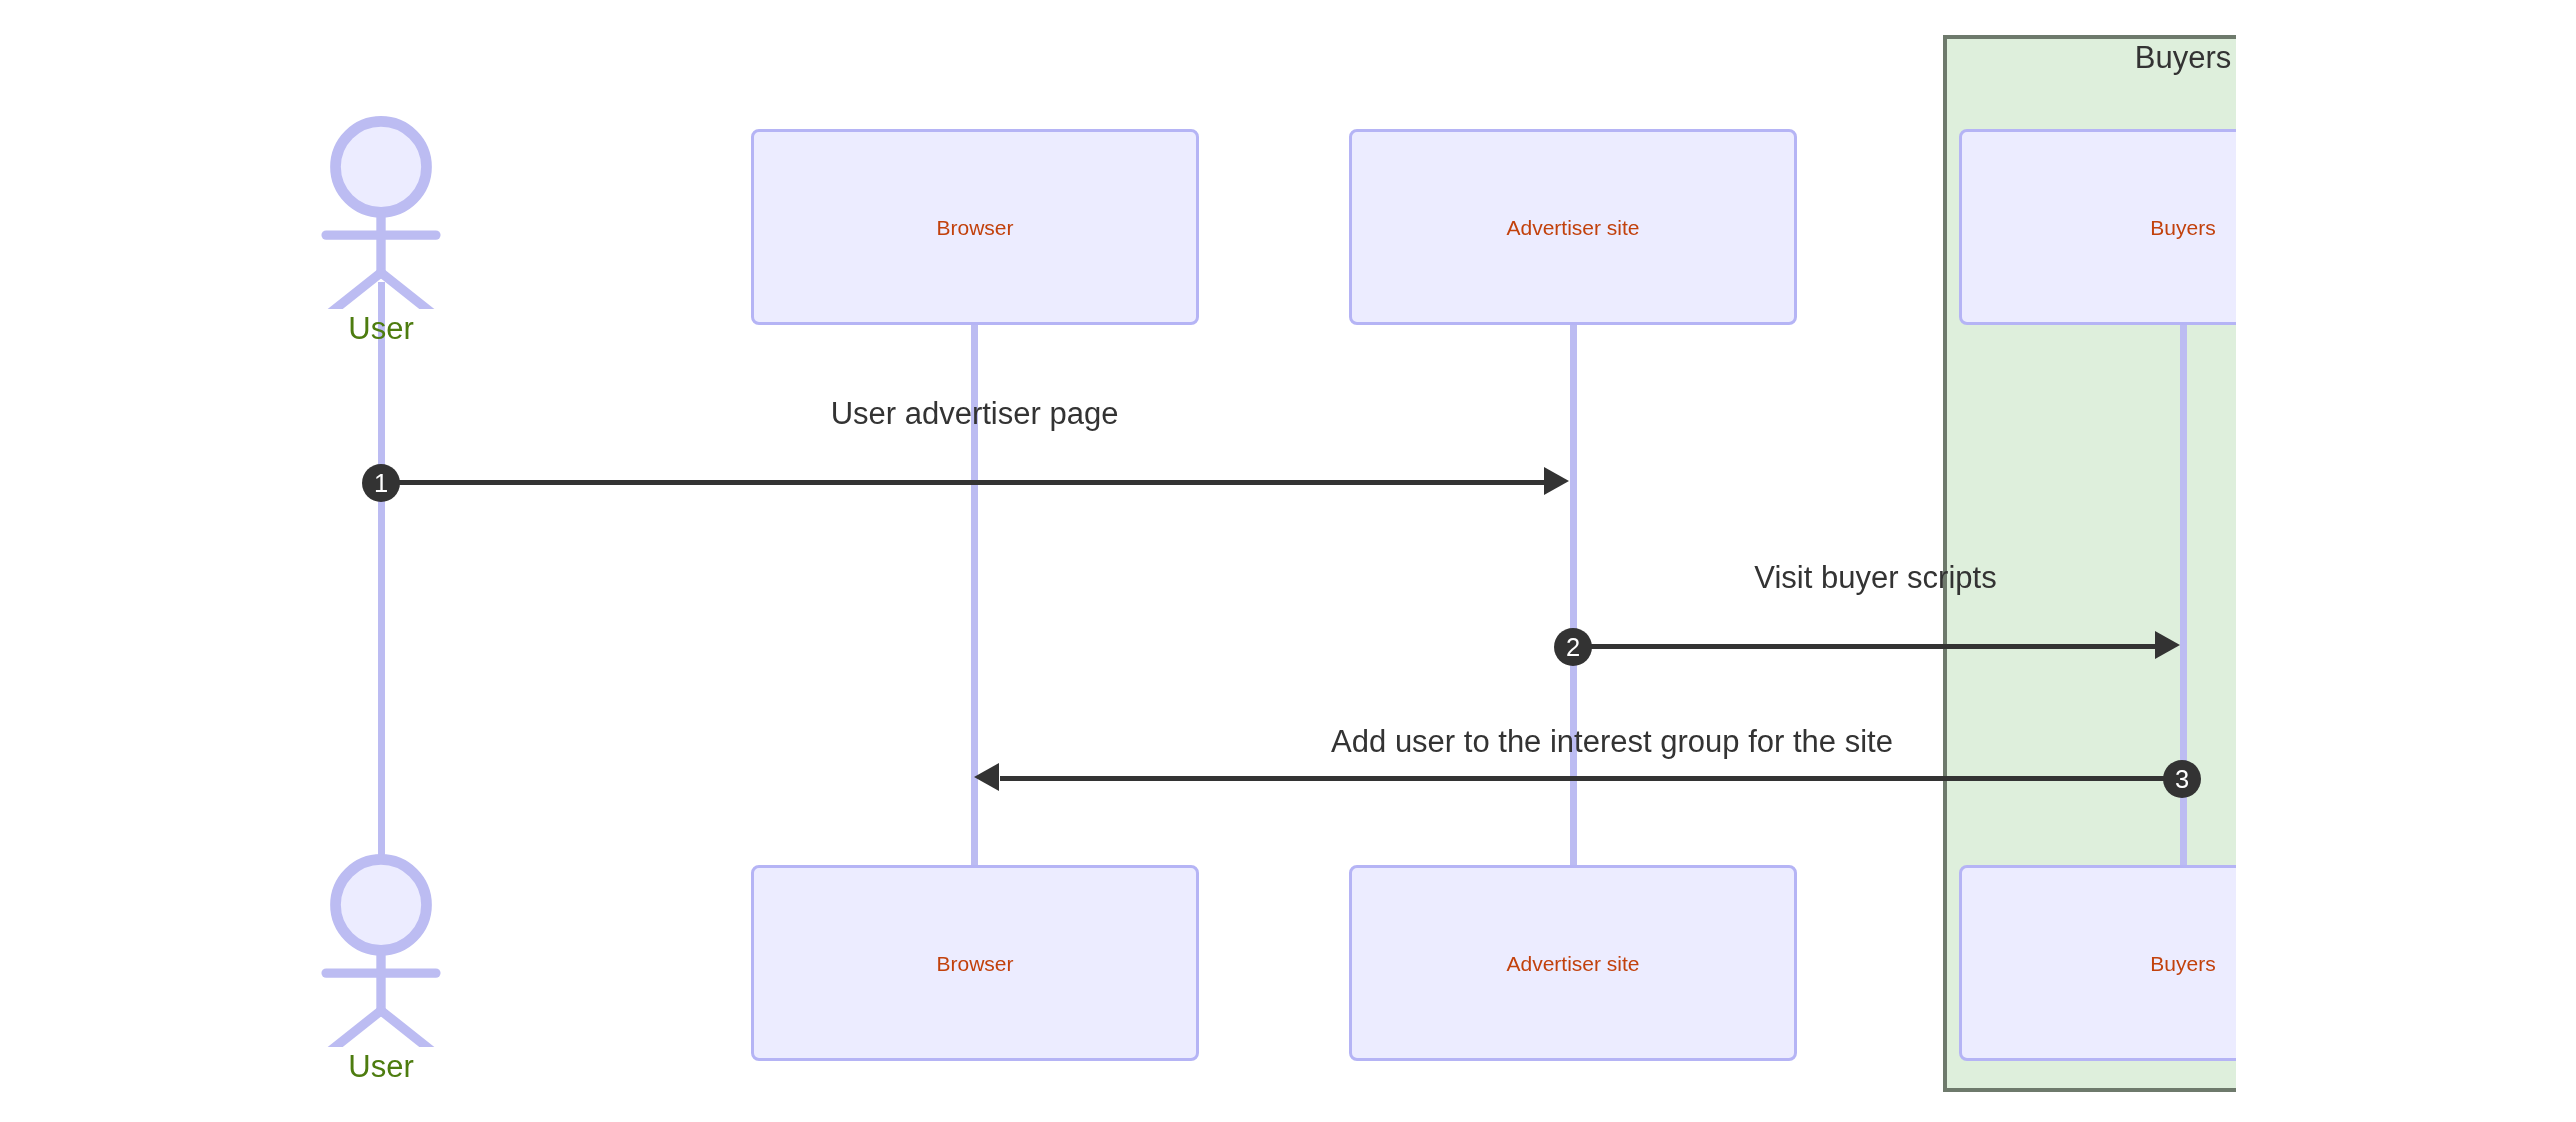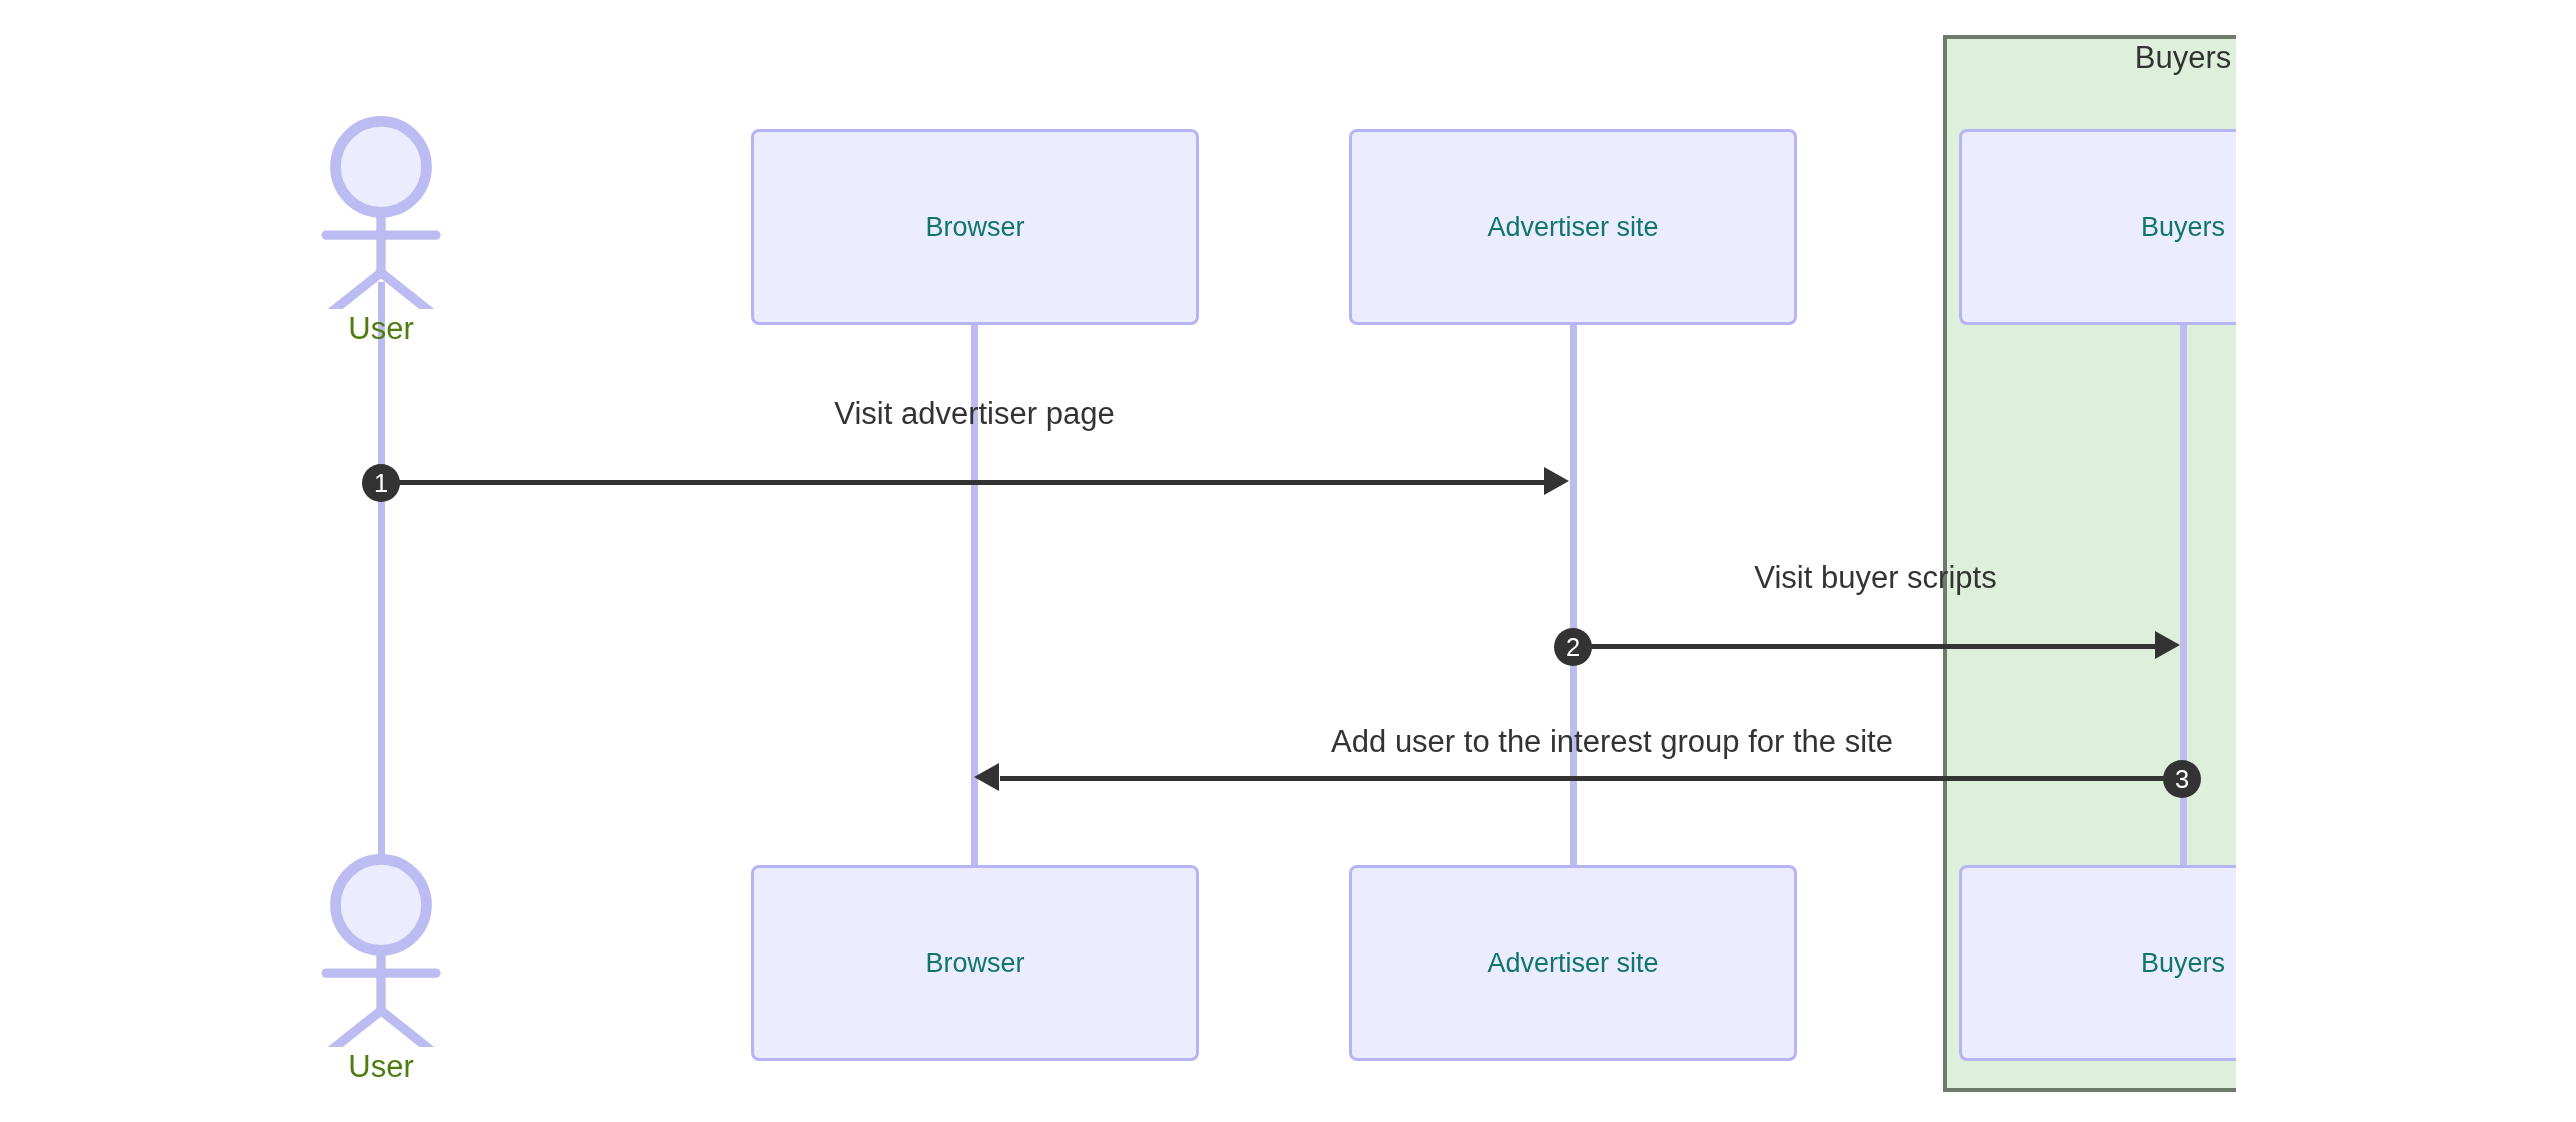--- a/index.html
+++ b/index.html
@@ -45,22 +45,22 @@
     box-sizing:border-box;
     background:#ECECFF;
     border:3.4px solid #B5B4F5;
     border-radius:8px;
     display:flex;
     align-items:center;
     justify-content:center;
     z-index:5;
   }
   .participant span{
-    color:#0f766e;
-    font-size:27px;
+    color:#c2410c;
+    font-size:21px;
     line-height:1;
     white-space:nowrap;
   }
   
   .actor{
     position:absolute;
     z-index:5;
   }
   .actor-label{
     position:absolute;
@@ -166,21 +166,21 @@
   </div>
 
   <div class="participant" style="left:1349px;top:865px;width:448px;height:196px;">
     <span>Advertiser site</span>
   </div>
 
   <div class="participant" style="left:1959px;top:865px;width:448px;height:196px;">
     <span>Buyers</span>
   </div>
 
-  <div class="msg-text" style="left:706px;top:398px;width:537px;">Visit advertiser page</div>
+  <div class="msg-text" style="left:706px;top:398px;width:537px;">User advertiser page</div>
   <div class="msg-line" style="left:381px;top:480px;width:1166px;"></div>
   <div class="msg-arrow right" style="left:1544px;top:467px;"></div>
   <div class="msg-num" style="left:362px;top:464px;">1</div>
 
   <div class="msg-text" style="left:1607px;top:562px;width:537px;">Visit buyer scripts</div>
   <div class="msg-line" style="left:1573px;top:644px;width:585px;"></div>
   <div class="msg-arrow right" style="left:2155px;top:631px;"></div>
   <div class="msg-num" style="left:1554px;top:628px;">2</div>
 
   <div class="msg-text" style="left:1042px;top:726px;width:1140px;">Add user to the interest group for the site</div>

